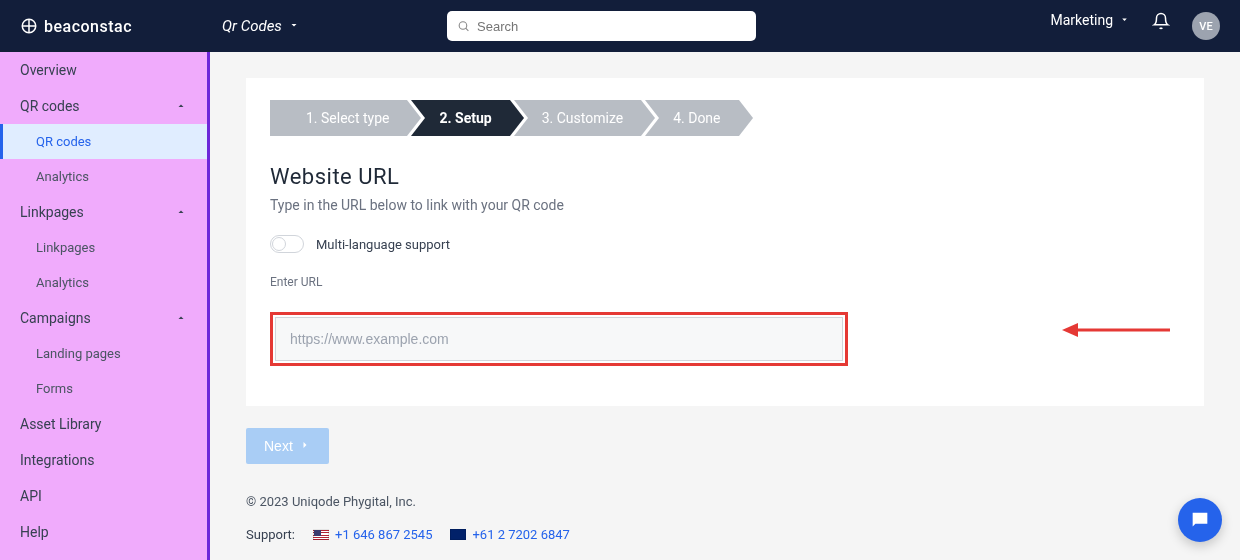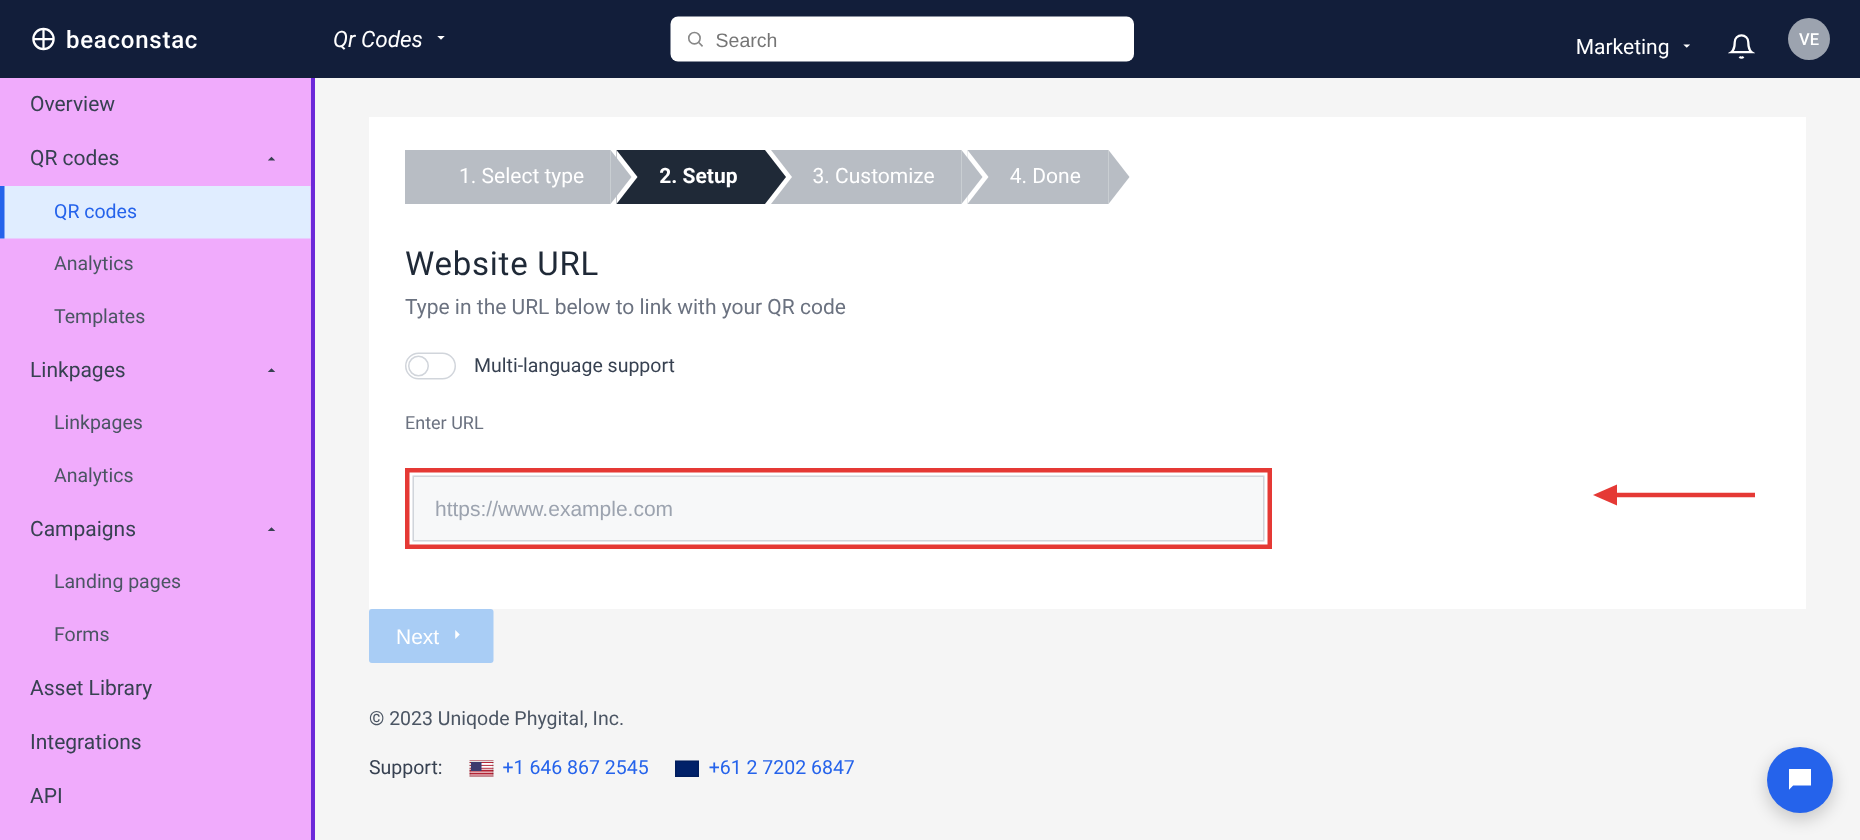--- a/index.html
+++ b/index.html
@@ -6,21 +6,21 @@
   body { font-family: -apple-system, BlinkMacSystemFont, 'Segoe UI', Roboto, sans-serif; background: #f5f5f5; width: 1240px; height: 560px; overflow: hidden; position: relative; }
   
   
   .navbar { background: #121e3a; height: 52px; display: flex; align-items: center; padding: 0 20px; color: #fff; }
   .logo { display: flex; align-items: flex-start; font-weight: 500; font-size: 16px; letter-spacing: 0.5px; }
   .logo-icon { display: inline-flex; margin-right: 6px; }
   .dropdown-top { margin-left: 90px; font-style: italic; font-size: 15px; display: flex; align-items: center; gap: 6px; cursor: pointer; }
   .search-wrapper { margin-left: auto; margin-right: auto; position: relative; }
   .search-input { width: 309px; height: 30px; border-radius: 5px; border: none; padding: 0 12px 0 30px; font-size: 13px; background: #fff; color: #333; }
   .search-icon-wrap { position: absolute; left: 10px; top: 50%; transform: translateY(-50%); color: #888; display:flex; }
-  .nav-right { display: flex; align-items: flex-end; gap: 22px; margin-left: auto; }
+  .nav-right { display: flex; align-items: flex-start; gap: 22px; margin-left: auto; }
   .marketing-drop { display: flex; align-items: center; gap: 6px; font-size: 14px; cursor: pointer; }
   .bell-wrap { cursor: pointer; display:flex; }
   .avatar { width: 28px; height: 28px; border-radius: 50%; background: #9ca3af; color: #fff; display: flex; align-items: center; justify-content: center; font-size: 11px; font-weight: 500; cursor: pointer; }
   
   
   .main-layout { display: flex; height: calc(560px - 52px); }
   
   
   .sidebar { width: 210px; background: #f0abfc; height: 100%; overflow-y: auto; border-right: 3px solid #6d28d9; }
   .sidebar-item { padding: 10px 20px; font-size: 14px; color: #374151; cursor: pointer; display: flex; align-items: center; justify-content: space-between; }
@@ -50,21 +50,21 @@
   .toggle-knob { width: 14px; height: 14px; border-radius: 50%; background: #fff; border: 1px solid #d1d5db; position: absolute; top: 1px; left: 1px; }
   .toggle-label { font-size: 13px; color: #374151; }
   
   .field-label { font-size: 12px; color: #6b7280; margin-bottom: 23px; display: block; }
   .url-highlight { border: 3px solid #e53935; padding: 2px; display: inline-block; width: 578px; }
   .url-input { width: 100%; height: 44px; border: 1px solid #d1d5db; padding: 0 14px; font-size: 14px; color: #374151; background: #f7f8f9; }
   .url-input::placeholder { color: #9ca3af; }
   
   .arrow-annot { position: absolute; left: 852px; top: 266px; pointer-events: none; }
   
-  .next-btn { background: #a9cdf5; color: #fff; border: none; height: 36px; padding: 0 18px; font-size: 14px; font-weight: 500; display: inline-flex; align-items: center; gap: 6px; cursor: pointer; border-radius: 2px; }
+  .next-btn { margin-top: 22px; background: #a9cdf5; color: #fff; border: none; height: 36px; padding: 0 18px; font-size: 14px; font-weight: 500; display: inline-flex; align-items: center; gap: 6px; cursor: pointer; border-radius: 2px; }
   
   .footer-area { margin-top: 30px; font-size: 13px; color: #4b5563; padding-bottom: 16px; }
   .footer-copy { margin-bottom: 18px; }
   .support-line { display: flex; align-items: center; gap: 18px; }
   .support-label { color: #374151; }
   .support-num { color: #2563eb; display: inline-flex; align-items: center; gap: 6px; }
   .flag { width: 16px; height: 11px; display: inline-block; border: 1px solid rgba(0,0,0,.1); }
   .flag-us { background: linear-gradient(#b22234 10%, #fff 10% 20%, #b22234 20% 30%, #fff 30% 40%, #b22234 40% 50%, #fff 50% 60%, #b22234 60% 70%, #fff 70% 80%, #b22234 80% 90%, #fff 90%); position: relative; }
   .flag-us::before { content:''; position:absolute; left:0; top:0; width:7px; height:6px; background:#3c3b6e; }
   .flag-au { background: #012169; position: relative; }
@@ -135,23 +135,20 @@
           <svg width="12" height="12" viewBox="0 0 24 24" fill="#374151">
             <path d="M7 14l5-5 5 5z"></path>
           </svg>
         </span>
     </div>
     <div class="sidebar-item sub active">
         <span>QR codes</span>
       </div>
     <div class="sidebar-item sub">
         <span>Analytics</span>
-      </div>
-    <div class="sidebar-item sub">
-        <span>Templates</span>
       </div>
     <div class="sidebar-item">
       <span>Linkpages</span>
       <span class="chevron-wrap">
           <svg width="12" height="12" viewBox="0 0 24 24" fill="#374151">
             <path d="M7 14l5-5 5 5z"></path>
           </svg>
         </span>
     </div>
     <div class="sidebar-item sub">

